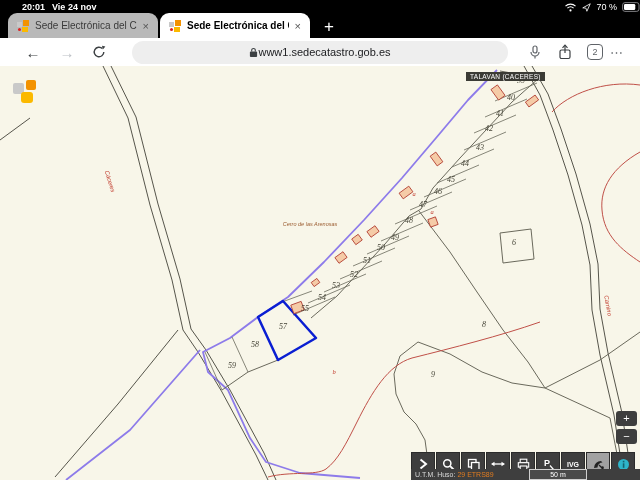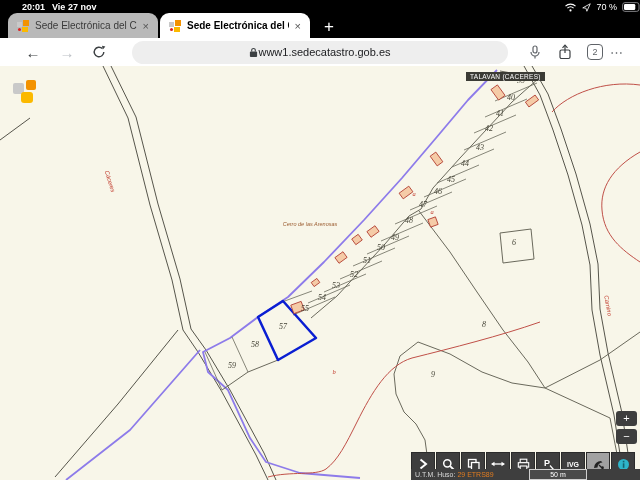--- a/index.html
+++ b/index.html
@@ -72,21 +72,21 @@
     align-items:center; justify-content:center; font-size:7px; }
 </style>
 </head>
 <body>
 
 <div class="screen">
 
   <div class="statusbar">
     <div class="left">
       <span>20:01</span>
-      <span>Vie 27 nov</span>
+      <span>Vie 24 nov</span>
     </div>
     <div class="right">
       <svg width="13" height="10" viewBox="0 0 14 11">
         <path d="M1.5,4.5 A8,8 0 0 1 12.5,4.5" fill="none" stroke="#fff" stroke-width="1.3"></path>
         <path d="M3.6,6.8 A5,5 0 0 1 10.4,6.8" fill="none" stroke="#fff" stroke-width="1.3"></path>
         <circle cx="7" cy="9.3" r="1.2" fill="#fff"></circle>
       </svg>
       <svg width="9" height="9" viewBox="0 0 12 12">
         <polygon points="1,6.5 11,1 6.5,11 5.2,6.8" fill="none" stroke="#fff" stroke-width="1.1"></polygon>
       </svg>

